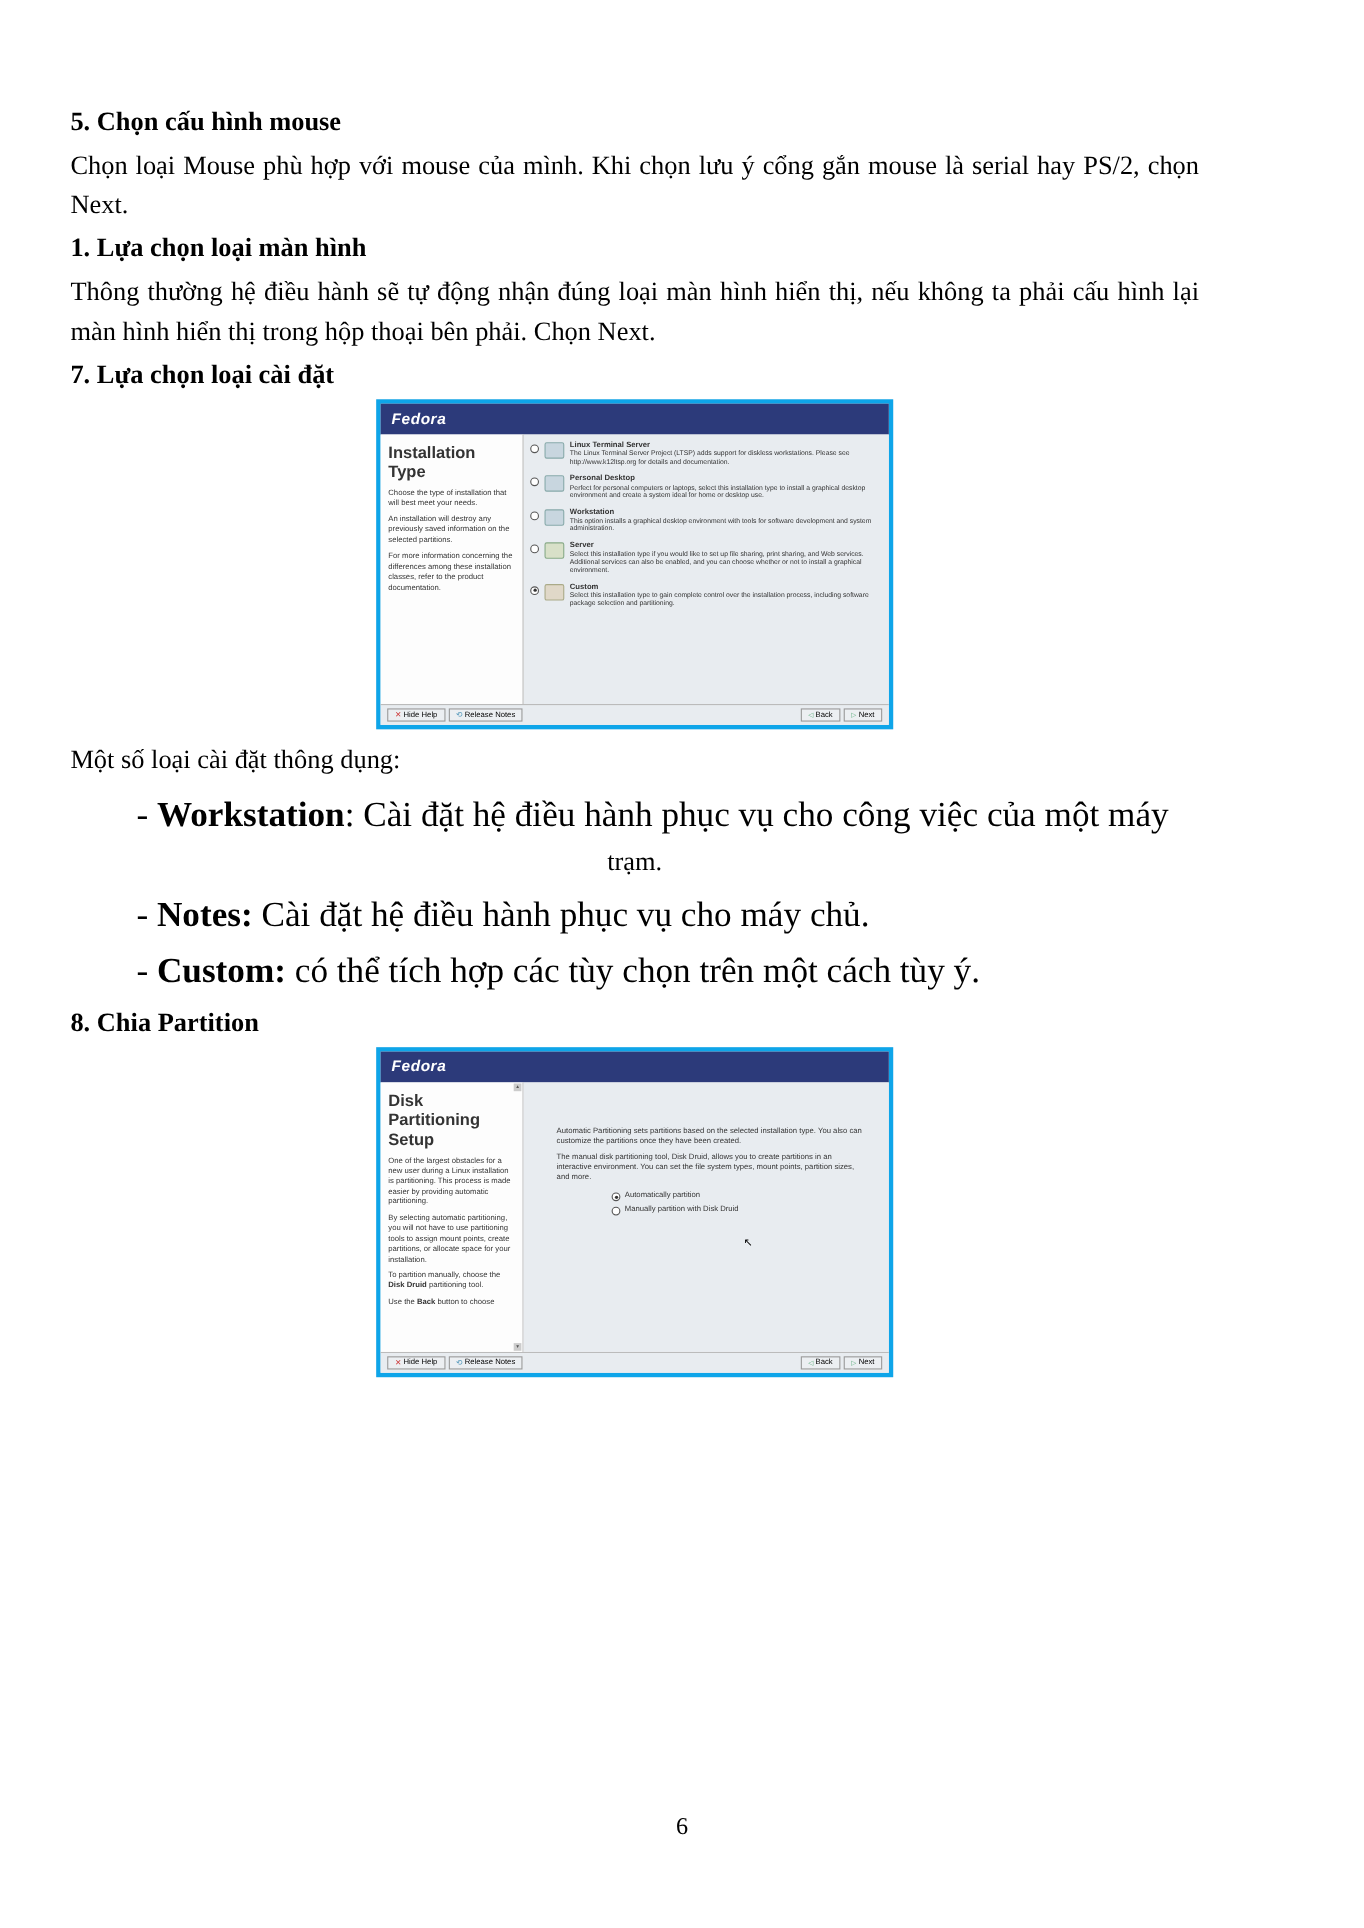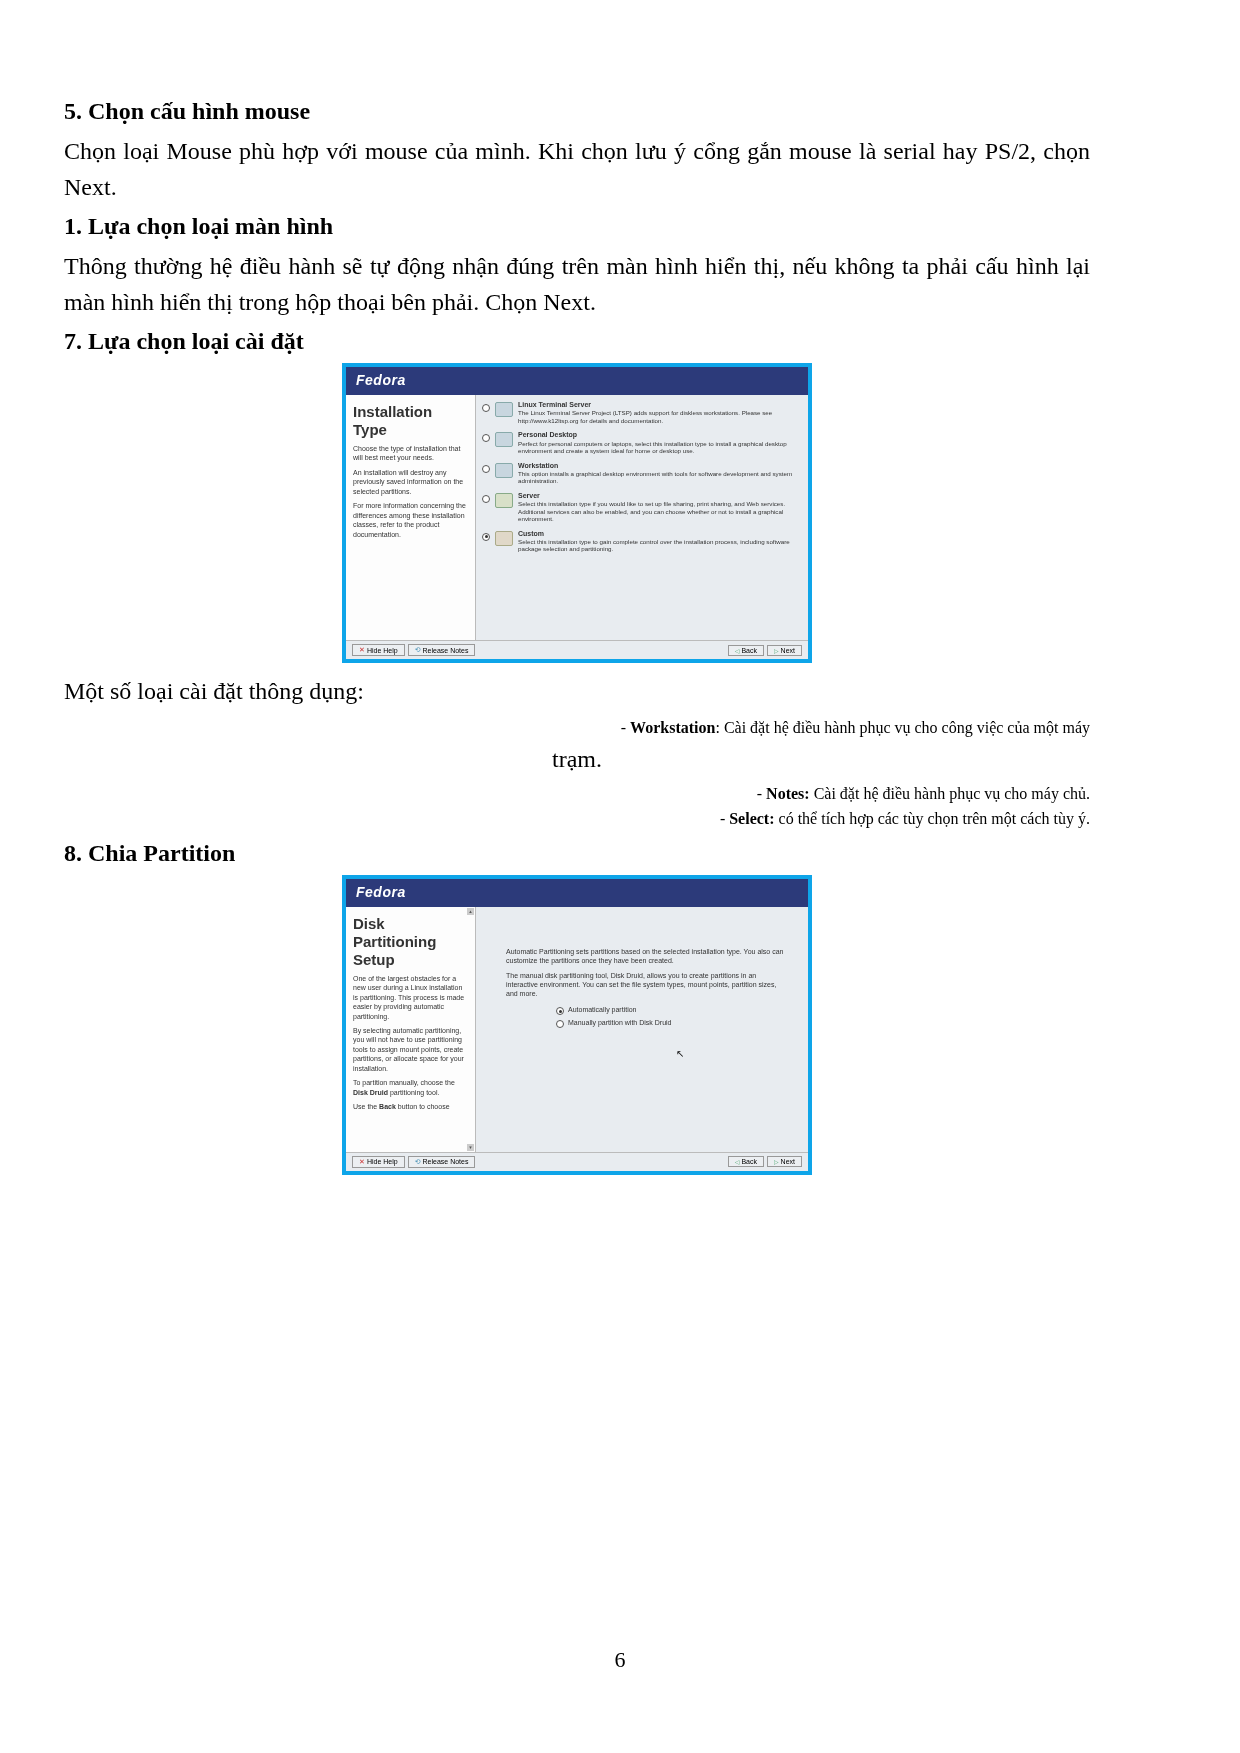--- a/index.html
+++ b/index.html
@@ -20,25 +20,24 @@
     margin-top: 8px;
     margin-bottom: 8px;
   }
   .para {
     font-size: 24px;
     line-height: 1.5;
     text-align: justify;
     margin-bottom: 4px;
   }
   .list-line {
-    font-size: 16px;
+    font-size: 32px;
     line-height: 1.6;
     margin-left: 60px;
     text-indent: 0;
-    text-align: right;
   }
   .list-line.first { margin-top: 6px; }
   .page-number {
     position: absolute;
     bottom: 80px;
     left: 0;
     width: 100%;
     text-align: center;
     font-size: 22px;
   }
@@ -178,21 +177,21 @@
 </style>
 </head>
 <body>
 
 <div class="page">
 
   <div class="heading">5. Chọn cấu hình mouse</div>
   <div class="para">Chọn loại Mouse phù hợp với mouse của mình. Khi chọn lưu ý cổng gắn mouse là serial hay PS/2, chọn Next.</div>
 
   <div class="heading">1. Lựa chọn loại màn hình</div>
-  <div class="para">Thông thường hệ điều hành sẽ tự động nhận đúng trên màn hình hiển thị, nếu không ta phải cấu hình lại màn hình hiển thị trong hộp thoại bên phải. Chọn Next.</div>
+  <div class="para">Thông thường hệ điều hành sẽ tự động nhận đúng loại màn hình hiển thị, nếu không ta phải cấu hình lại màn hình hiển thị trong hộp thoại bên phải. Chọn Next.</div>
 
   <div class="heading">7. Lựa chọn loại cài đặt</div>
 
   <div class="fedora-shot">
     <div class="fedora-header">Fedora</div>
     <div class="fedora-body">
       <div class="fedora-left">
         <h3>Installation Type</h3>
         <p>Choose the type of installation that will best meet your needs.</p>
         <p>An installation will destroy any previously saved information on the selected partitions.</p>
@@ -255,21 +254,21 @@
   <div class="list-line first">
     - <b>Workstation</b><span>: Cài đặt hệ điều hành phục vụ cho công việc của một máy </span>
   </div>
   <div class="para" style="text-align:center;">trạm.</div>
 
   <div class="list-line">
     - <b>Notes:</b><span> Cài đặt hệ điều hành phục vụ cho máy chủ.</span>
   </div>
 
   <div class="list-line">
-    - <b>Select:</b><span> có thể tích hợp các tùy chọn trên một cách tùy ý.</span>
+    - <b>Custom:</b><span> có thể tích hợp các tùy chọn trên một cách tùy ý.</span>
   </div>
 
   <div class="heading">8. Chia Partition</div>
 
   <div class="fedora-shot">
     <div class="fedora-header">Fedora</div>
     <div class="fedora-body">
       <div class="fedora-left">
         <div class="scroll-up">▴</div>
         <h3>Disk Partitioning Setup</h3>

